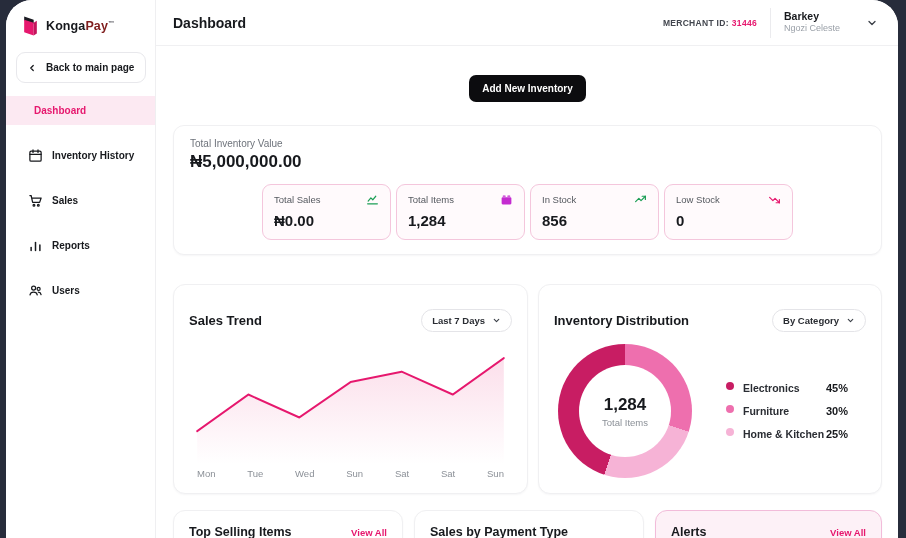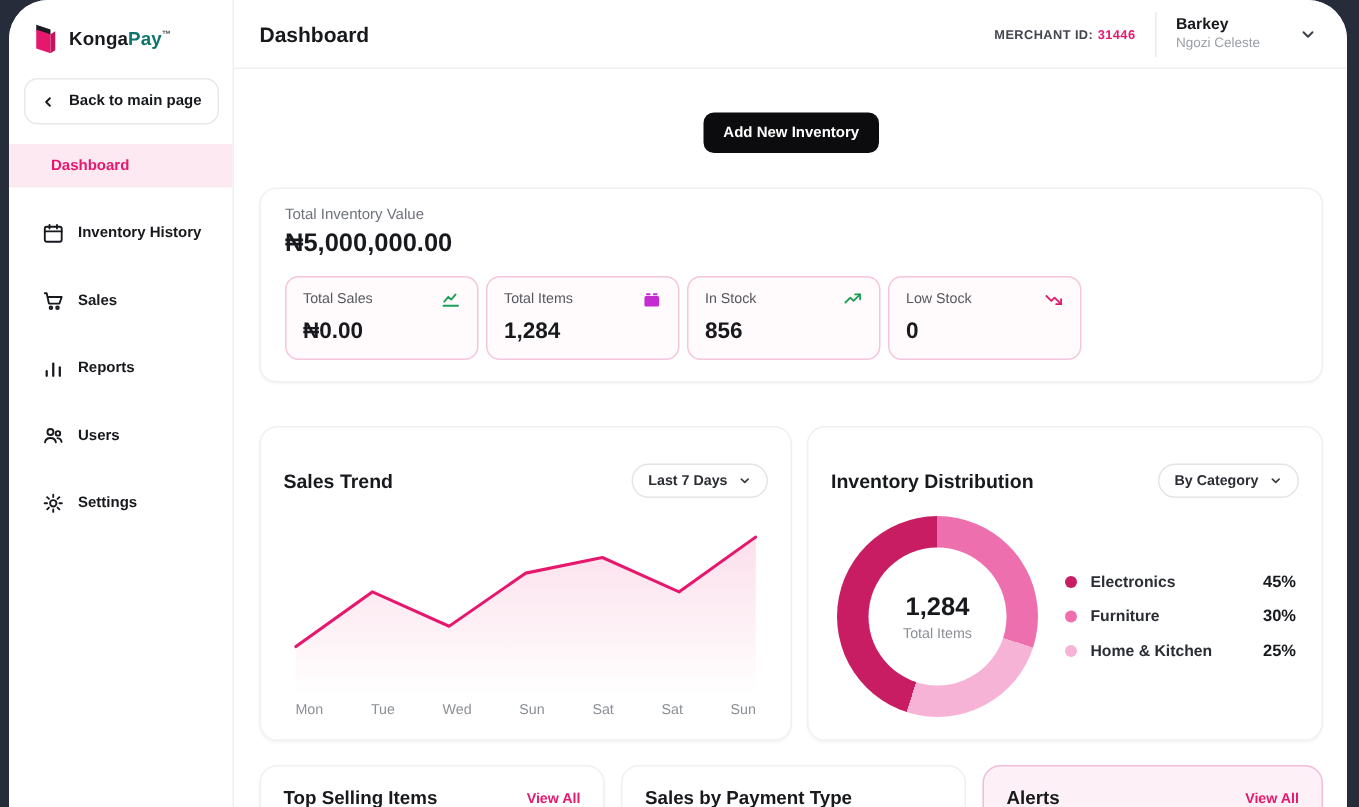--- a/index.html
+++ b/index.html
@@ -15,21 +15,21 @@
     background: #ffffff;
     border-radius: 26px 26px 0 0;
     overflow: hidden;
     display: flex;
   }
   
   .sidebar { width: 150px; flex: 0 0 150px; border-right: 1px solid #efeff1; background:#fff; }
   .logo-row { display: flex; align-items: center; gap: 6px; padding: 15px 0 0 15px; }
   .logo-mark { width: 19px; height: 22px; flex: 0 0 19px; }
   .logo-text { font-size: 12.5px; font-weight: 800; letter-spacing: .1px; }
-  .logo-text .pay { color: #0f766e; }
+  .logo-text .pay { color: #7f1d1d; }
   .logo-text sup { font-size: 6px; color: #4a4a52; }
   .back-btn {
     margin: 15px 9px 0 10px; display: flex; align-items: center; gap: 9px;
     border: 1px solid #e8e8ec; border-radius: 9px; background: #fff;
     padding: 9px 10px; font-size: 10px; font-weight: 700; color: #17191d;
     cursor: pointer; width: calc(100% - 19px);
     font-family: inherit;
   }
   .back-btn svg { width: 10px; height: 10px; stroke: #17191d; }
   .nav { margin-top: 13px; }
@@ -67,21 +67,21 @@
     font-family: inherit;
   }
   
   .card {
     background: #fff; border: 1px solid #f0f0f2; border-radius: 11px;
     box-shadow: 0 1px 2px rgba(16,24,40,.04);
   }
   .summary-card { margin-top: 23px; padding: 12px 16px 14px; }
   .muted-label { font-size: 10px; color: #6e737b; }
   .summary-value { font-size: 17px; font-weight: 800; margin-top: 3px; }
-  .stats-row { display: flex; gap: 5px; margin-top: 12px; }
+  .stats-row { display: flex; gap: 5px; margin-top: 12px; justify-content: center; }
   .stat-card {
     width: 129px; border: 1px solid #F4C6DC; background: #FFFAFC;
     border-radius: 9px; padding: 8px 11px 10px; cursor: default;
   }
   .stat-top { display: flex; align-items: center; justify-content: space-between; }
   .stat-label { font-size: 9.5px; color: #55595f; }
   .stat-top svg { width: 13px; height: 13px; }
   .stat-value { font-size: 15px; font-weight: 800; margin-top: 6px; }
   .ic-green { stroke: #1B9E55; }
   .ic-pink { stroke: #E6186E; }
@@ -106,21 +106,21 @@
   
   .dist-body { display: flex; align-items: center; margin-top: 12px; }
   .donut { position: relative; width: 134px; height: 134px; border-radius: 50%; flex: 0 0 134px; margin-left: 4px; }
   .donut-hole {
     position: absolute; inset: 21px; background: #fff; border-radius: 50%;
     display: flex; flex-direction: column; align-items: center; justify-content: center;
   }
   .donut-value { font-size: 17px; font-weight: 800; }
   .donut-label { font-size: 9.5px; color: #8b9097; margin-top: 2px; }
   .legend { flex: 1; margin-left: 18px; margin-right: 2px; }
-  .legend-row { display: flex; align-items: center; margin: 11px 0; }
+  .legend-row { display: flex; align-items: flex-start; margin: 11px 16px; }
   .legend-dot { width: 8px; height: 8px; border-radius: 50%; flex: 0 0 8px; }
   .legend-label { font-size: 10.5px; color: #2a2d33; margin-left: 9px; font-weight: 600; }
   .legend-pct { margin-left: auto; font-size: 11px; font-weight: 800; }
   
   .bottom-row { display: flex; gap: 11px; margin-top: 16px; }
   .bottom-card { padding: 14px 15px; border-radius: 12px; height: 70px; }
   .bc-1 { width: 230px; flex: 0 0 230px; }
   .bc-2 { width: 230px; flex: 0 0 230px; }
   .bc-3 { flex: 1; background: #FDF1F7; border-color: #F2BCDA; }
   .bottom-head { display: flex; align-items: center; justify-content: space-between; }
@@ -178,27 +178,20 @@
         <span>Reports</span>
       </div>
       <div class="nav-item">
         <svg viewBox="0 0 24 24" fill="none" stroke-width="2" stroke-linecap="round" stroke-linejoin="round">
             <circle cx="9" cy="8" r="3.2"></circle>
             <path d="M3.2 19c.5-3 2.8-4.6 5.8-4.6S14.3 16 14.8 19"></path>
             <circle cx="17" cy="9.5" r="2.4"></circle>
             <path d="M16.5 14.6c2.4.2 4 1.6 4.4 4"></path>
           </svg>
         <span>Users</span>
-      </div>
-      <div class="nav-item">
-        <svg viewBox="0 0 24 24" fill="none" stroke-width="2" stroke-linecap="round">
-            <circle cx="12" cy="12" r="3.4"></circle>
-            <path d="M12 2.8v2.6M12 18.6v2.6M21.2 12h-2.6M5.4 12H2.8M18.5 5.5l-1.9 1.9M7.4 16.6l-1.9 1.9M18.5 18.5l-1.9-1.9M7.4 7.4L5.5 5.5"></path>
-          </svg>
-        <span>Settings</span>
       </div>
     </nav>
   </aside>
 
   <div class="main">
 
     <header class="topbar">
       <div class="page-title">Dashboard</div>
       <div class="topbar-spacer"></div>
       <div class="merchant">

